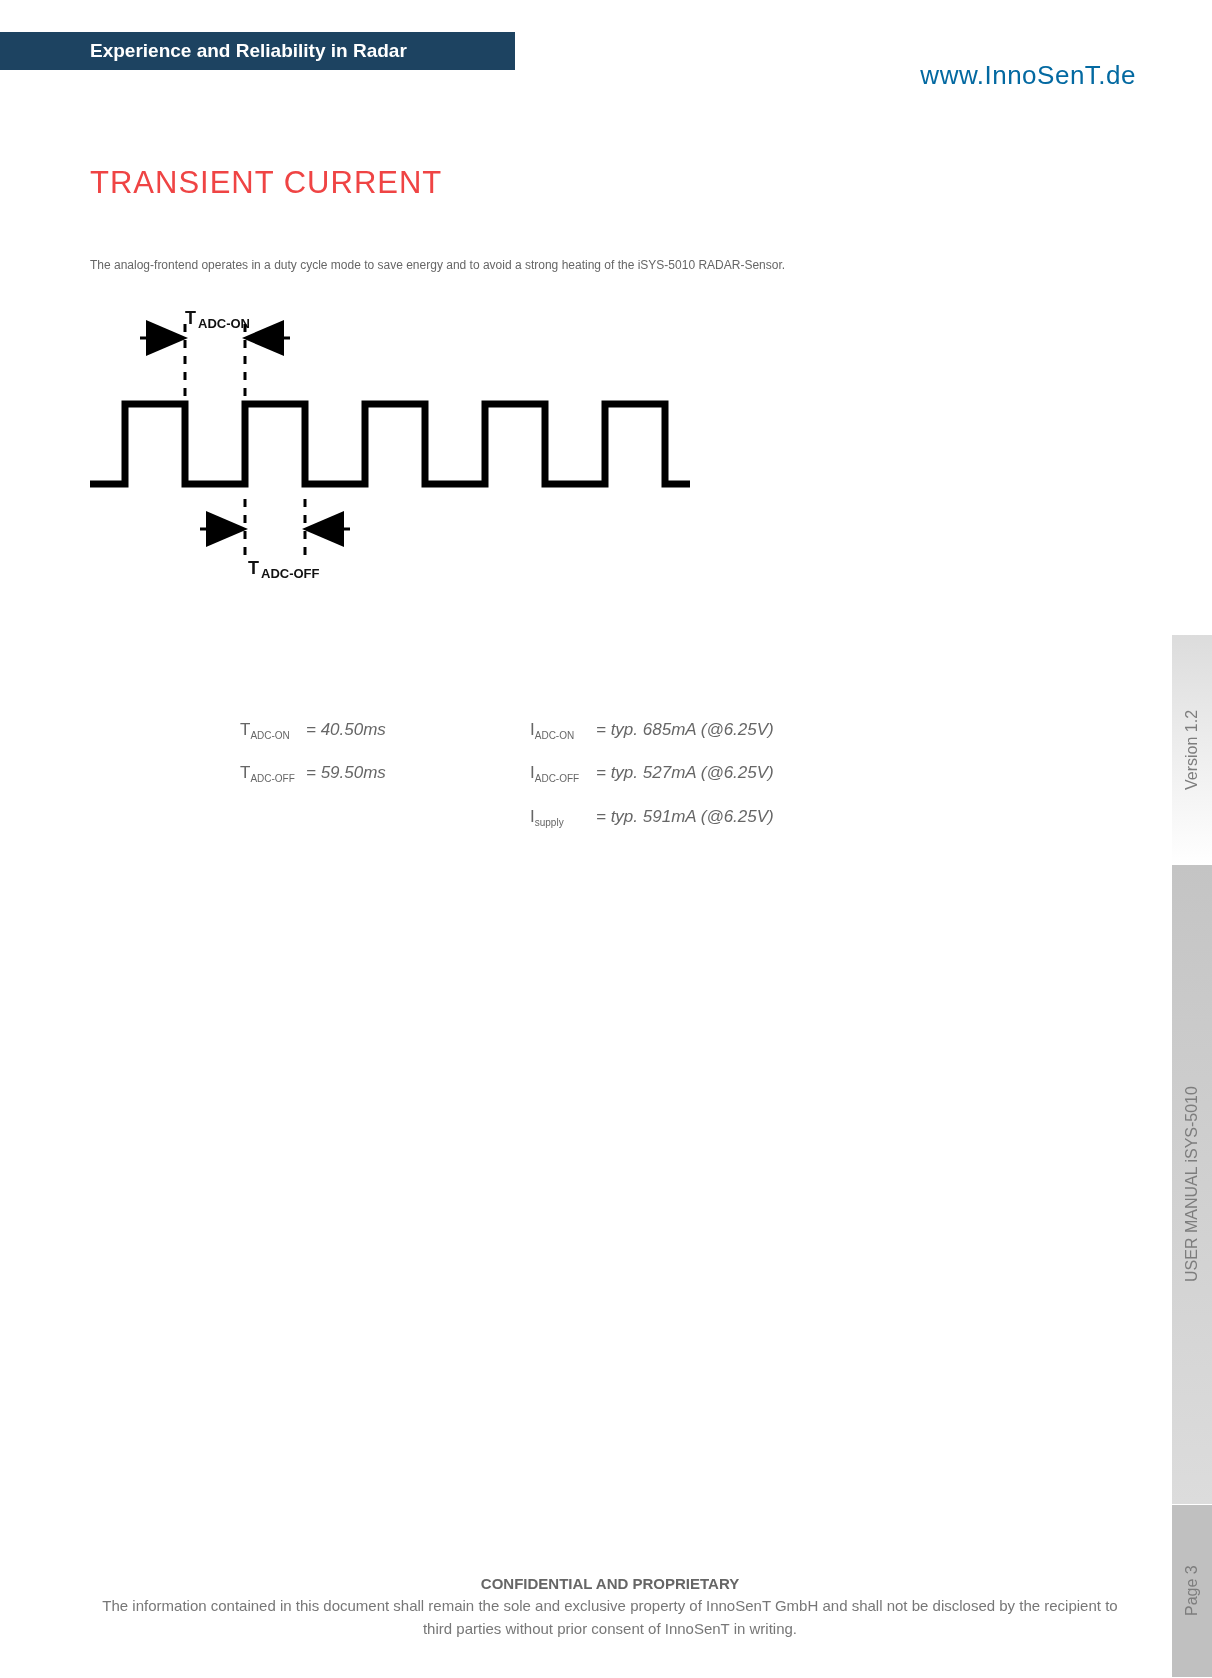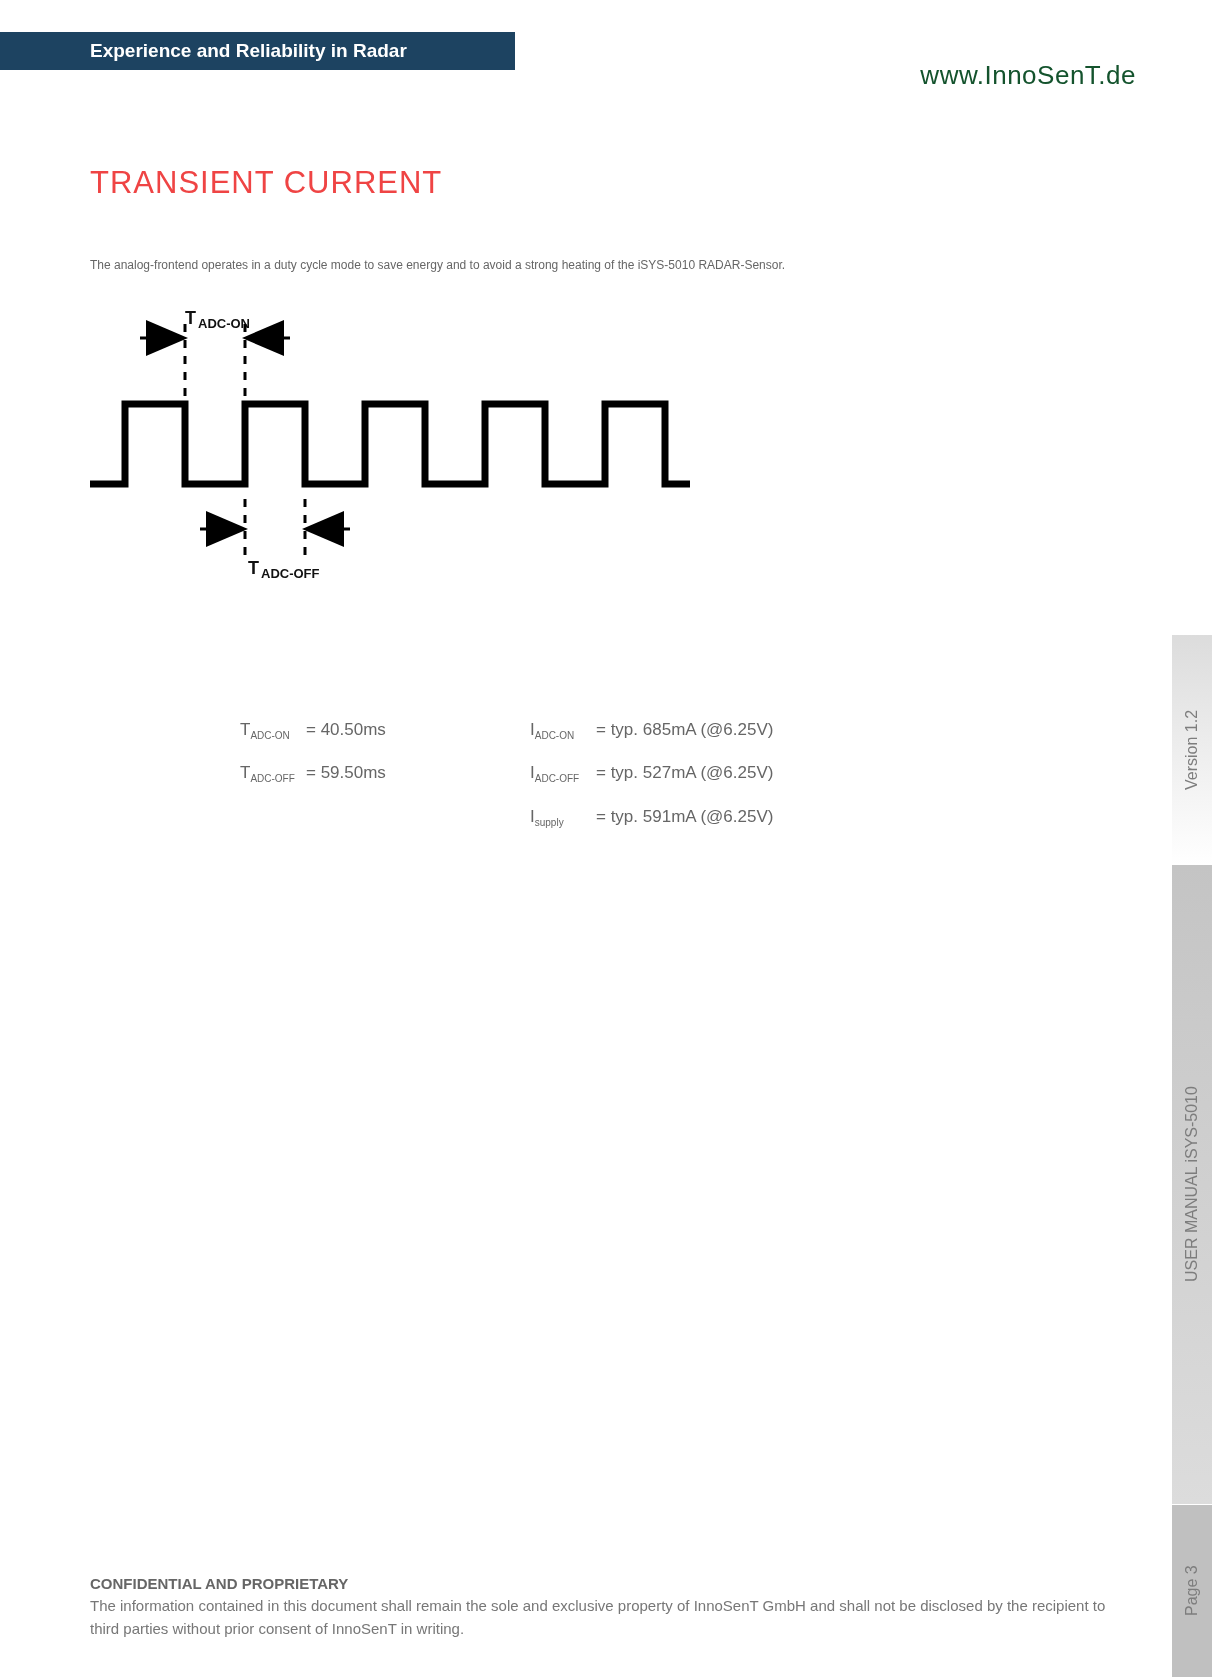--- a/index.html
+++ b/index.html
@@ -41,21 +41,21 @@
   }
   .logo-svg {
     width: 100%;
     height: 100%;
   }
   .url-text {
     position: absolute;
     top: 60px;
     right: 76px;
     font-size: 26px;
-    color: #14532d;
+    color: #0369a1;
     letter-spacing: 0.5px;
   }
   .content {
     position: absolute;
     top: 165px;
     left: 90px;
     width: 1040px;
   }
   .section-title {
     font-size: 31px;
@@ -116,20 +116,21 @@
   }
   .sym .main {
     font-size: 17px;
   }
   .sym .sub {
     font-size: 10px;
     vertical-align: sub;
   }
   .eq {
     margin-left: 6px;
+    font-style: italic;
   }
   
   .sidebar {
     position: absolute;
     top: 635px;
     right: 0;
     width: 40px;
     height: 1043px;
     display: flex;
     flex-direction: column;
@@ -158,20 +159,21 @@
     height: 173px;
     background: #c0c0c0;
     border-top: 1px solid #fff;
   }
   
   .footer {
     position: absolute;
     bottom: 38px;
     left: 90px;
     width: 1040px;
+    text-align: center;
     font-size: 15px;
     color: #777;
     line-height: 1.5;
   }
   .footer-title {
     font-weight: bold;
     color: #666;
   }
 </style>
 </head>

